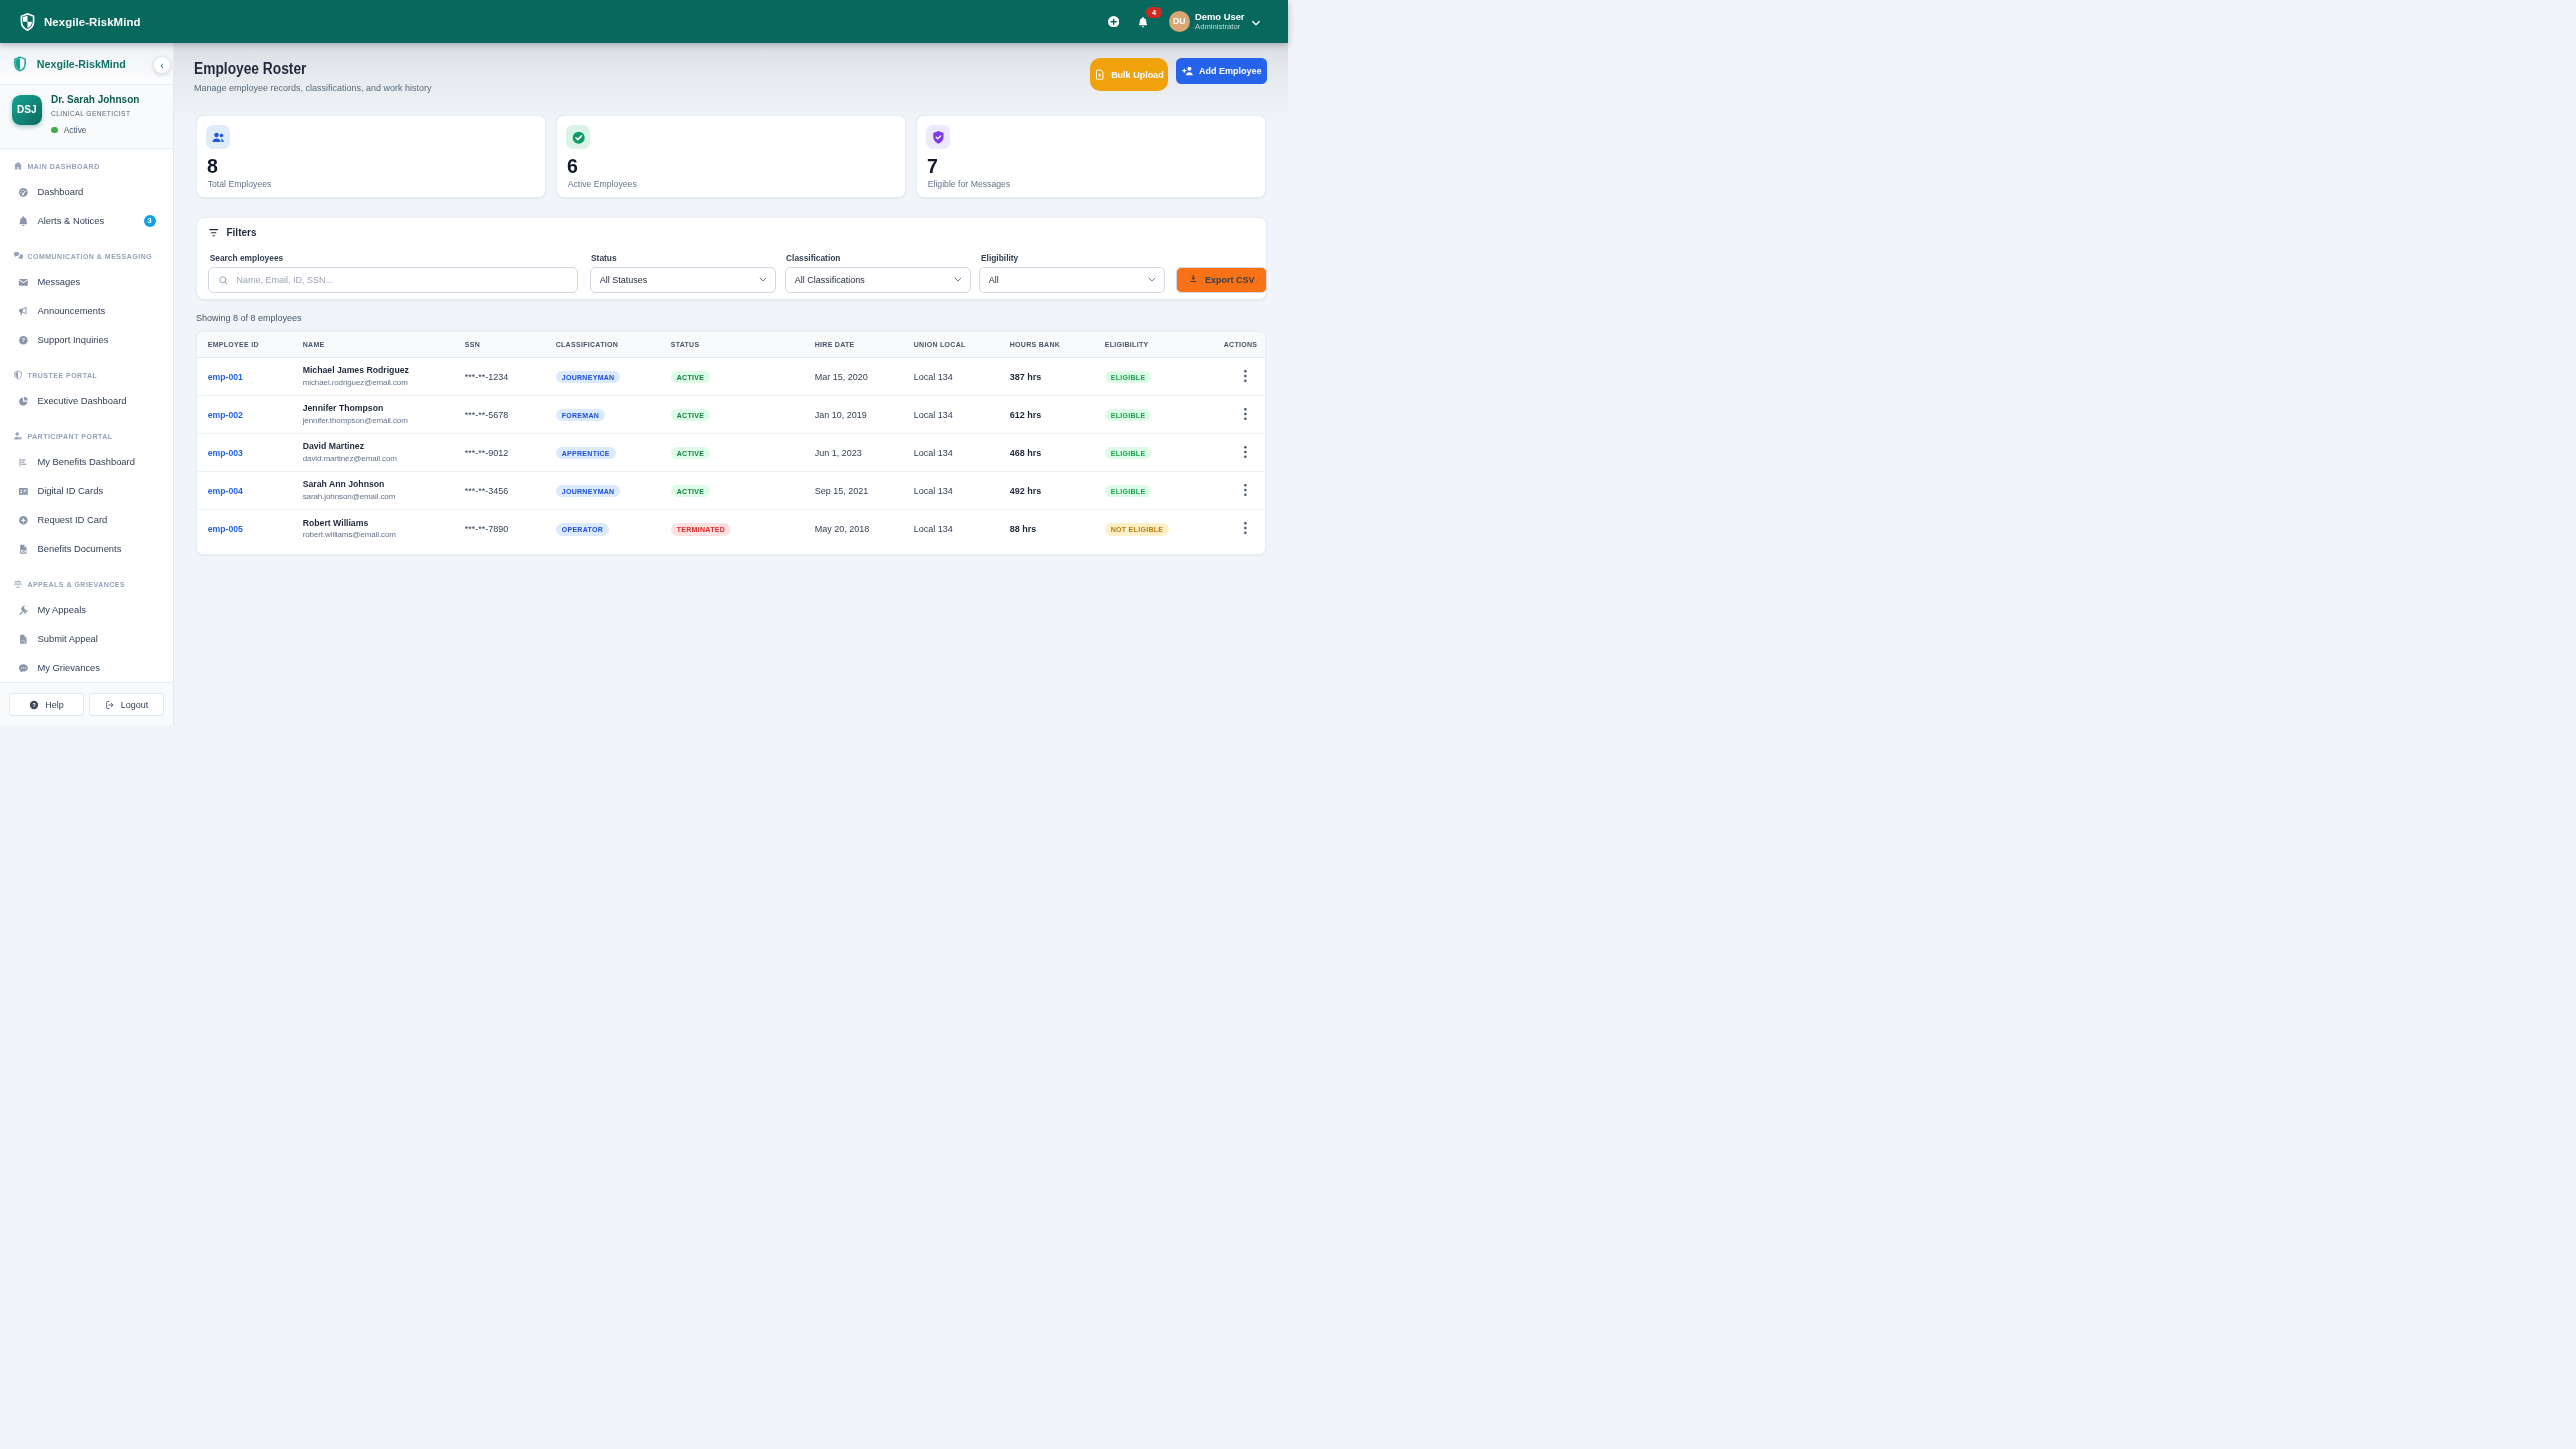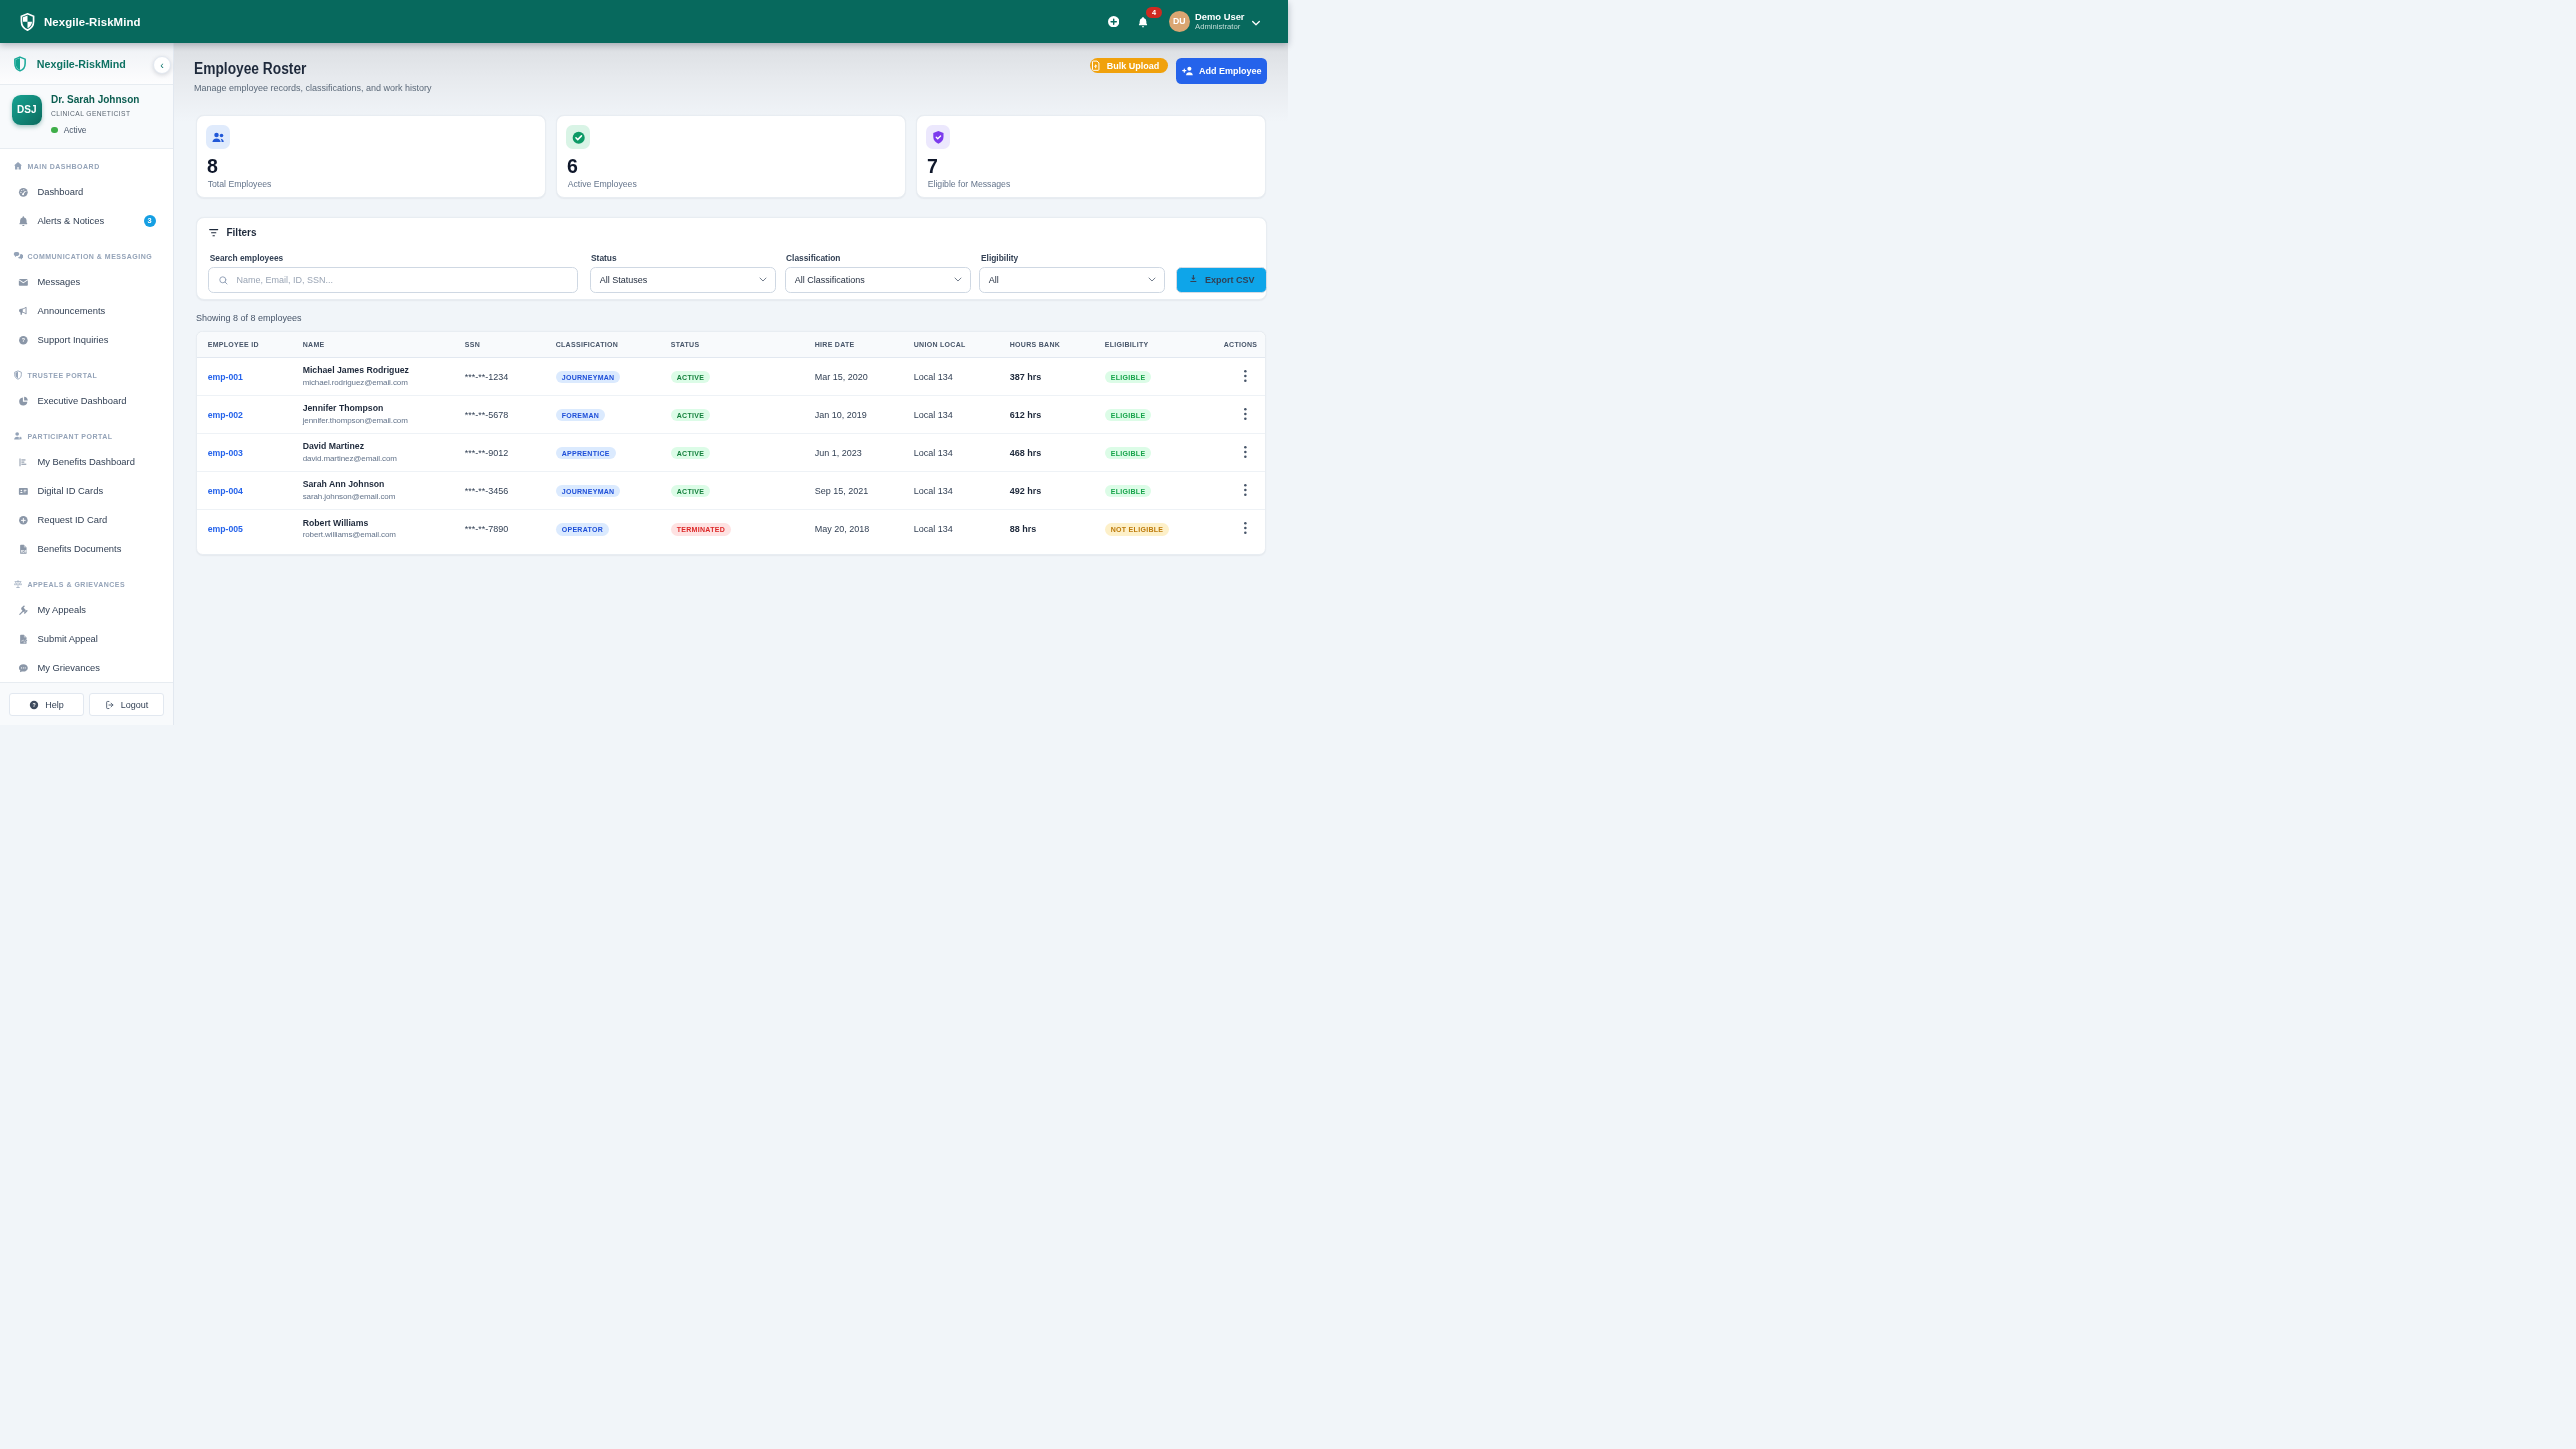--- a/index.html
+++ b/index.html
@@ -34,38 +34,38 @@
 .nav-item svg { margin-right:8.7px; flex:0 0 auto; color:#8b97a8; }
 .nav-badge { position:absolute; right:12px; top:7.4px; width:12px; height:12px; border-radius:50%; background:#159fe3; color:#fff; font-size:7.4px; font-weight:bold; text-align:center; line-height:12px; }
 .sb-foot { position:absolute; bottom:0; left:0; right:0; height:43px; background:#f8fafc; border-top:0.7px solid #e7ecf1; display:flex; gap:4.7px; padding:10px 8.7px; }
 .sb-btn { flex:1; height:23px; background:#fff; border:0.7px solid #e2e8f0; border-radius:3px; display:flex; align-items:center; justify-content:center; font-size:9px; color:#334155; gap:6px; }
 
 .main { position:absolute; left:174px; top:43px; width:1114px; height:682px; }
 .main::before { content:""; position:absolute; left:0; top:0; width:1114px; height:79px; background:linear-gradient(180deg,#dbdee2 0%, #e7eaee 45%, #f1f5f9 100%); }
 .m-head { position:absolute; left:20px; top:16px; }
 .m-title { font-size:16px; font-weight:bold; color:#1e293b; line-height:20px; transform:scaleX(.86); transform-origin:left center; white-space:nowrap; }
 .m-sub { margin-top:4px; font-size:9px; color:#5b6979; }
-.btn-bulk { position:absolute; left:916px; top:15.4px; width:78px; height:15px; background:#f0a10c; border-radius:10px; color:#fff; font-size:9px; font-weight:bold; display:flex; align-items:center; justify-content:flex-start; gap:5.4px; }
+.btn-bulk { position:absolute; left:916px; top:15.4px; width:78px; height:33px; background:#f0a10c; border-radius:10px; color:#fff; font-size:9px; font-weight:bold; display:flex; align-items:center; justify-content:center; gap:5.4px; }
 .btn-add { position:absolute; left:1002px; top:15.4px; width:91px; height:25.5px; background:#2563eb; border-radius:5.4px; color:#fff; font-size:9px; font-weight:bold; display:flex; align-items:center; justify-content:center; gap:5.4px; }
 
 .cards { position:absolute; left:22px; top:72px; width:1070px; display:flex; gap:10px; }
 .card { flex:1; height:83px; background:#fff; border:0.7px solid #e8edf2; border-radius:8px; box-shadow:0 0.7px 1.3px rgba(15,23,42,.05); position:relative; }
 .tile { position:absolute; left:9.4px; top:9.4px; width:24px; height:24px; border-radius:6.7px; display:flex; align-items:center; justify-content:center; }
 .card .num { position:absolute; left:10px; top:40px; font-size:19.5px; font-weight:bold; color:#0f172a; line-height:20px; }
 .card .lbl { position:absolute; left:10.7px; top:63px; font-size:8.7px; color:#64748b; }
 
 .filters { position:absolute; left:22px; top:174px; width:1071px; height:83px; background:#fff; border:0.7px solid #e8edf2; border-radius:8px; box-shadow:0 0.7px 1.3px rgba(15,23,42,.05); }
 .f-title { position:absolute; left:11.4px; top:8.7px; display:flex; align-items:center; gap:6.7px; font-size:10px; font-weight:bold; color:#1e293b; }
 .f-lbl { position:absolute; top:35px; font-size:8.4px; color:#334155; font-weight:bold; }
 .f-ctl { position:absolute; top:49px; height:25.5px; border:0.7px solid #cfd8e3; border-radius:5.4px; background:#fff; }
 .f-search { left:11.4px; width:370px; }
 .f-s1 { left:393px; width:186px; }
 .f-s2 { left:588px; width:186px; }
 .f-s3 { left:782px; width:186px; }
-.f-exp { position:absolute; left:979px; top:49px; width:91px; height:25.5px; border:0.7px solid #d4dbe4; border-radius:5.4px; background:#0ea5e9; display:flex; align-items:center; justify-content:center; gap:6px; font-size:9px; font-weight:bold; color:#334155; }
+.f-exp { position:absolute; left:979px; top:49px; width:91px; height:25.5px; border:0.7px solid #d4dbe4; border-radius:5.4px; background:#f97316; display:flex; align-items:center; justify-content:center; gap:6px; font-size:9px; font-weight:bold; color:#334155; }
 .f-ph { position:absolute; left:27px; top:7.4px; font-size:9px; color:#9aa5b5; }
 .f-sv { position:absolute; left:8.7px; top:7.4px; color:#94a3b8; }
 .f-val { position:absolute; left:8.7px; top:7.4px; font-size:9px; color:#1e293b; }
 .f-chev { position:absolute; right:8px; top:9.4px; color:#475569; }
 
 .showing { position:absolute; left:22px; top:270px; font-size:9px; color:#475569; }
 .tablecard { position:absolute; left:22px; top:288px; width:1070px; height:224px; background:#fff; border:0.7px solid #e8edf2; border-radius:6.7px; box-shadow:0 0.7px 1.3px rgba(15,23,42,.05); overflow:hidden; }
 table { border-collapse:collapse; width:1069px; table-layout:fixed; }
 th { background:#f8fafc; height:25.5px; font-size:7px; color:#475569; text-align:left; padding:0 0 0 10.7px; letter-spacing:0.3px; border-bottom:0.7px solid #e2e8f0; }
 td { height:38px; padding:0 0 0 10.7px; border-bottom:0.7px solid #eef2f6; vertical-align:middle; }

